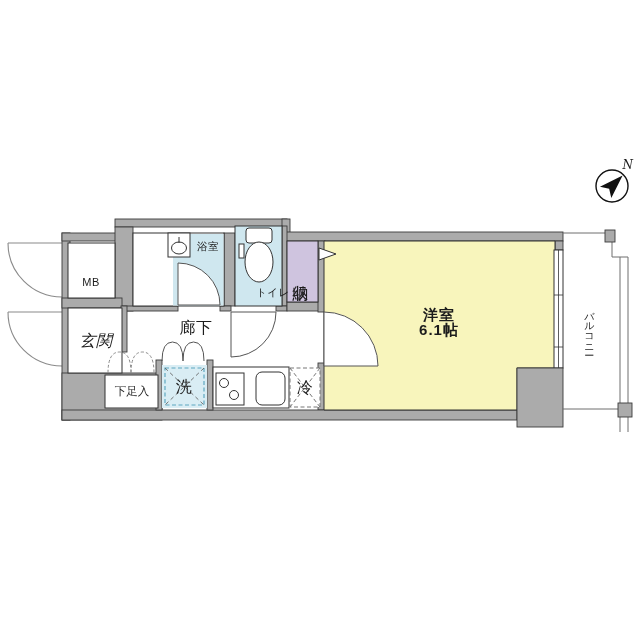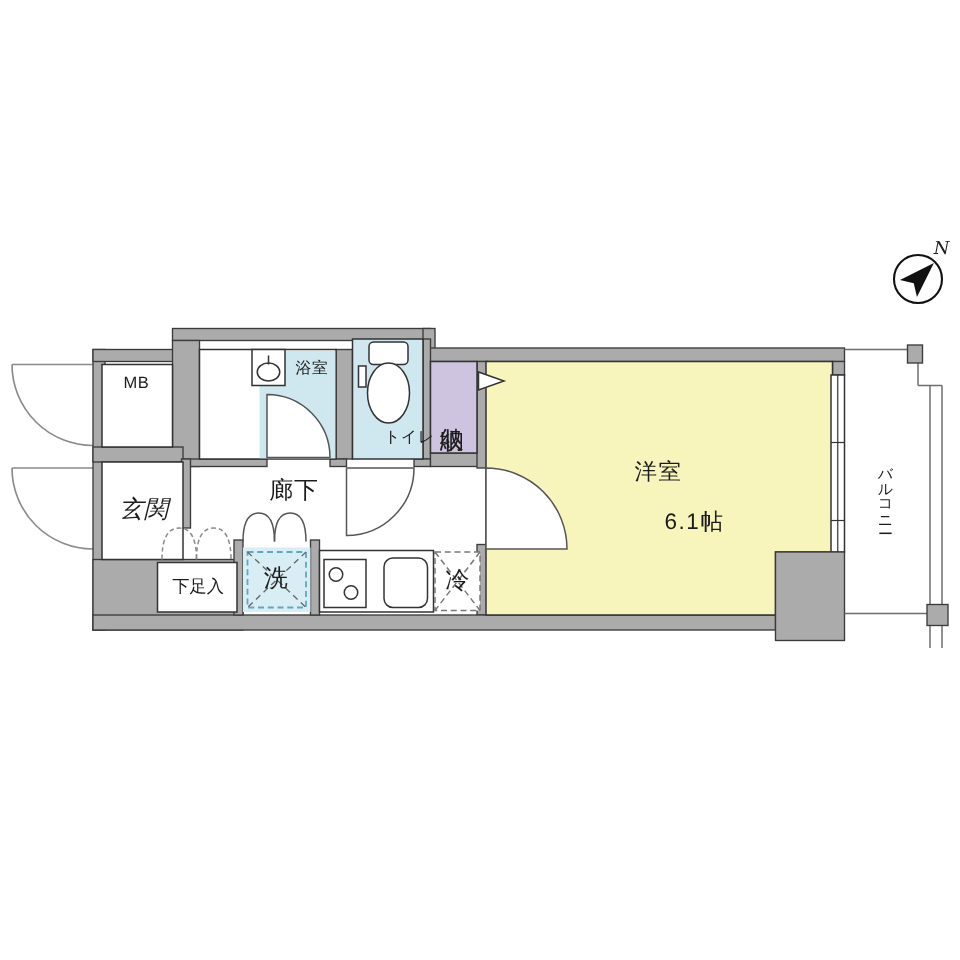--- a/index.html
+++ b/index.html
@@ -7,21 +7,21 @@
           font-family:"Liberation Sans","DejaVu Sans",sans-serif;color:#1c1c1c;}
   #plan-svg{position:absolute;left:0;top:0;}
   .lbl{position:absolute;transform:translate(-50%,-50%);white-space:nowrap;
        font-size:16px;line-height:1.15;color:#1c1c1c;letter-spacing:0.5px;}
   .lbl.small{font-size:10.5px;}
   .lbl.big{font-size:15px;letter-spacing:1px;}
   .lbl.vert{writing-mode:vertical-rl;text-orientation:upright;letter-spacing:1px;}
   .lbl.balcony{font-size:10px;letter-spacing:0;}
   .lbl.north{font-family:"DejaVu Serif","Liberation Serif",serif;font-style:italic;
              font-size:12px;}
-  .lbl.room-title{}
+  .lbl.room-title{font-weight:bold;}
 </style>
 </head>
 <body>
 
 <div id="canvas">
 
   <svg id="plan-svg" width="640" height="640" viewBox="0 0 640 640">
 
     <g stroke="#8a8a8a" stroke-width="1.1" fill="none">
       <line x1="8" y1="243" x2="62" y2="243"></line>
@@ -134,26 +134,26 @@
       <rect x="605" y="230" width="10" height="12"></rect>
       <rect x="618" y="403" width="14" height="14"></rect>
     </g>
 
     <g>
       <circle cx="612" cy="186" r="16" fill="#ffffff" stroke="#111" stroke-width="1.4"></circle>
       <path d="M0,-15 L-8,9 L0,4 L8,9 Z" fill="#111" transform="translate(612,186) rotate(45)"></path>
     </g>
   </svg>
 
-  <div class="lbl" style="left:91px;top:256px;font-size:11px;">MB</div>
+  <div class="lbl" style="left:91px;top:282px;font-size:11px;">MB</div>
   <div class="lbl" style="left:96px;top:341px;font-style:italic;">玄関</div>
   <div class="lbl" style="left:132px;top:392px;font-size:11.5px;letter-spacing:0;">下足入</div>
   <div class="lbl" style="left:196px;top:328px;">廊下</div>
   <div class="lbl small" style="left:208px;top:246px;">浴室</div>
   <div class="lbl small" style="left:273px;top:292px;">トイレ</div>
   <div class="lbl vert" style="left:300px;top:273px;">収納</div>
   <div class="lbl" style="left:184px;top:387px;">洗</div>
   <div class="lbl" style="left:305px;top:388px;">冷</div>
   <div class="lbl big room-title" style="left:439px;top:315px;">洋室</div>
-  <div class="lbl big room-title" style="left:439px;top:348px;margin-left:24px;">6.1帖</div>
+  <div class="lbl big room-title" style="left:439px;top:330px;">6.1帖</div>
   <div class="lbl vert balcony" style="left:589px;top:327px;">バルコニー</div>
   <div class="lbl north" style="left:628px;top:166px;">N</div>
 </div>
 
 </body></html>

